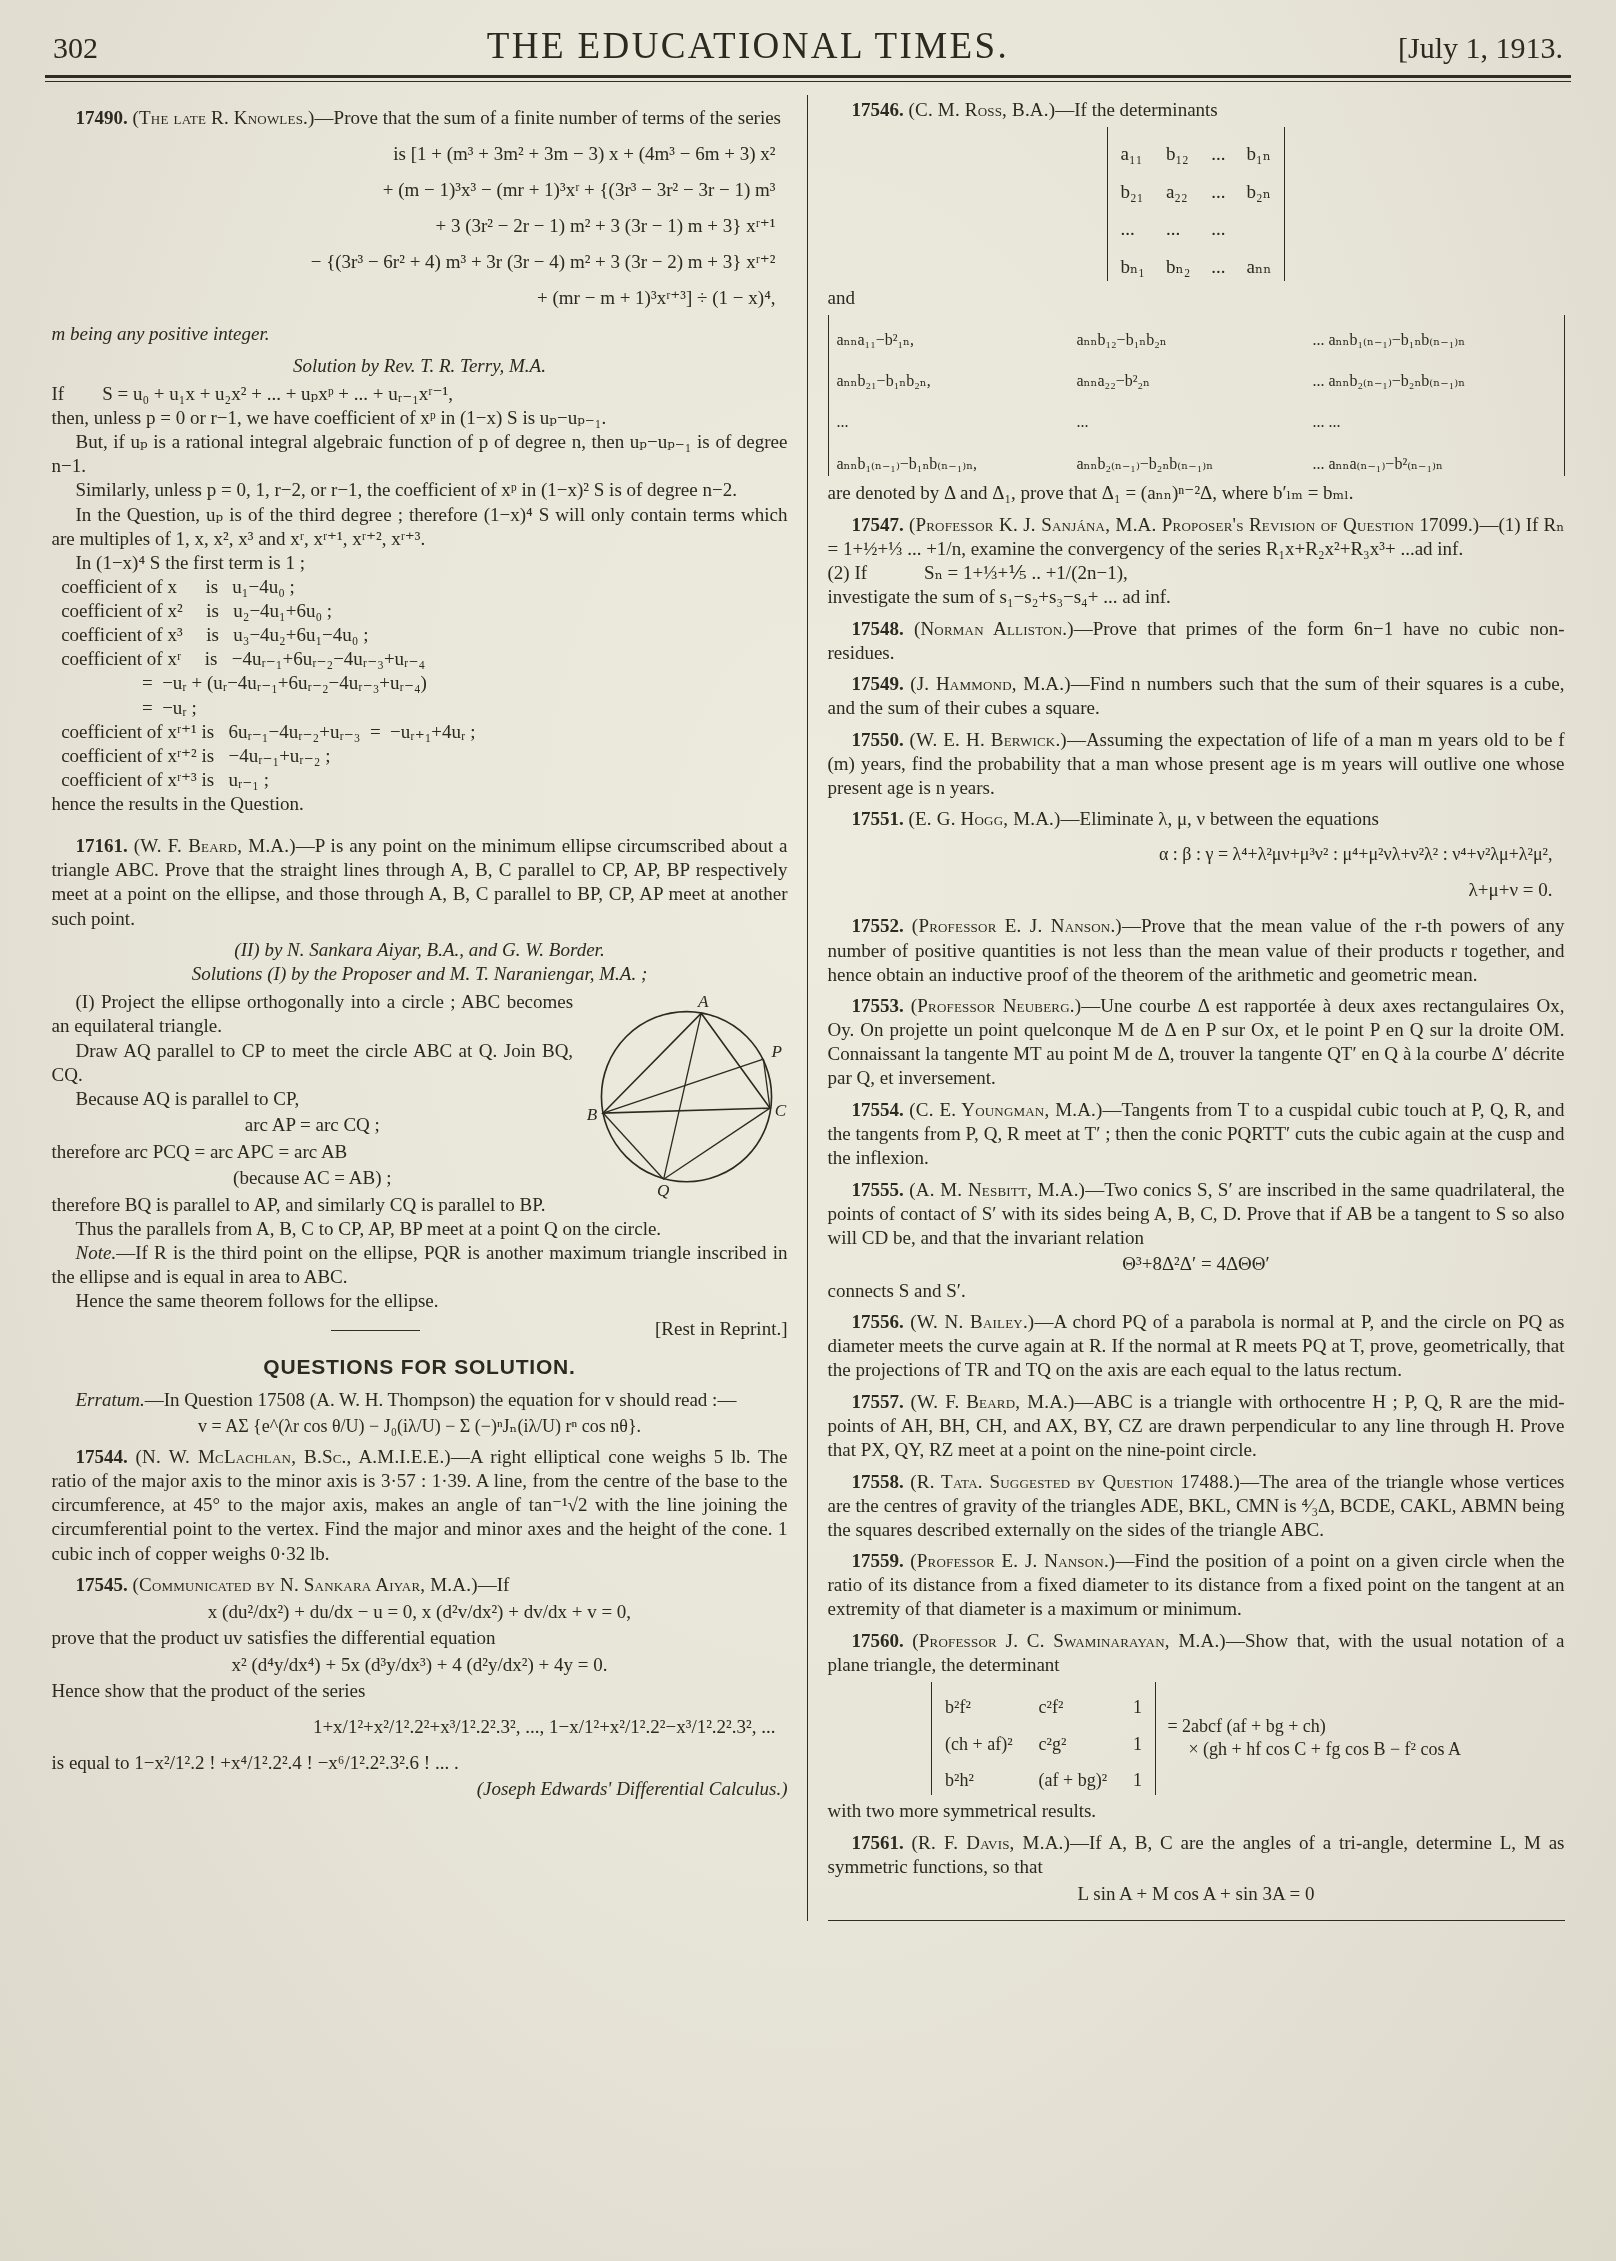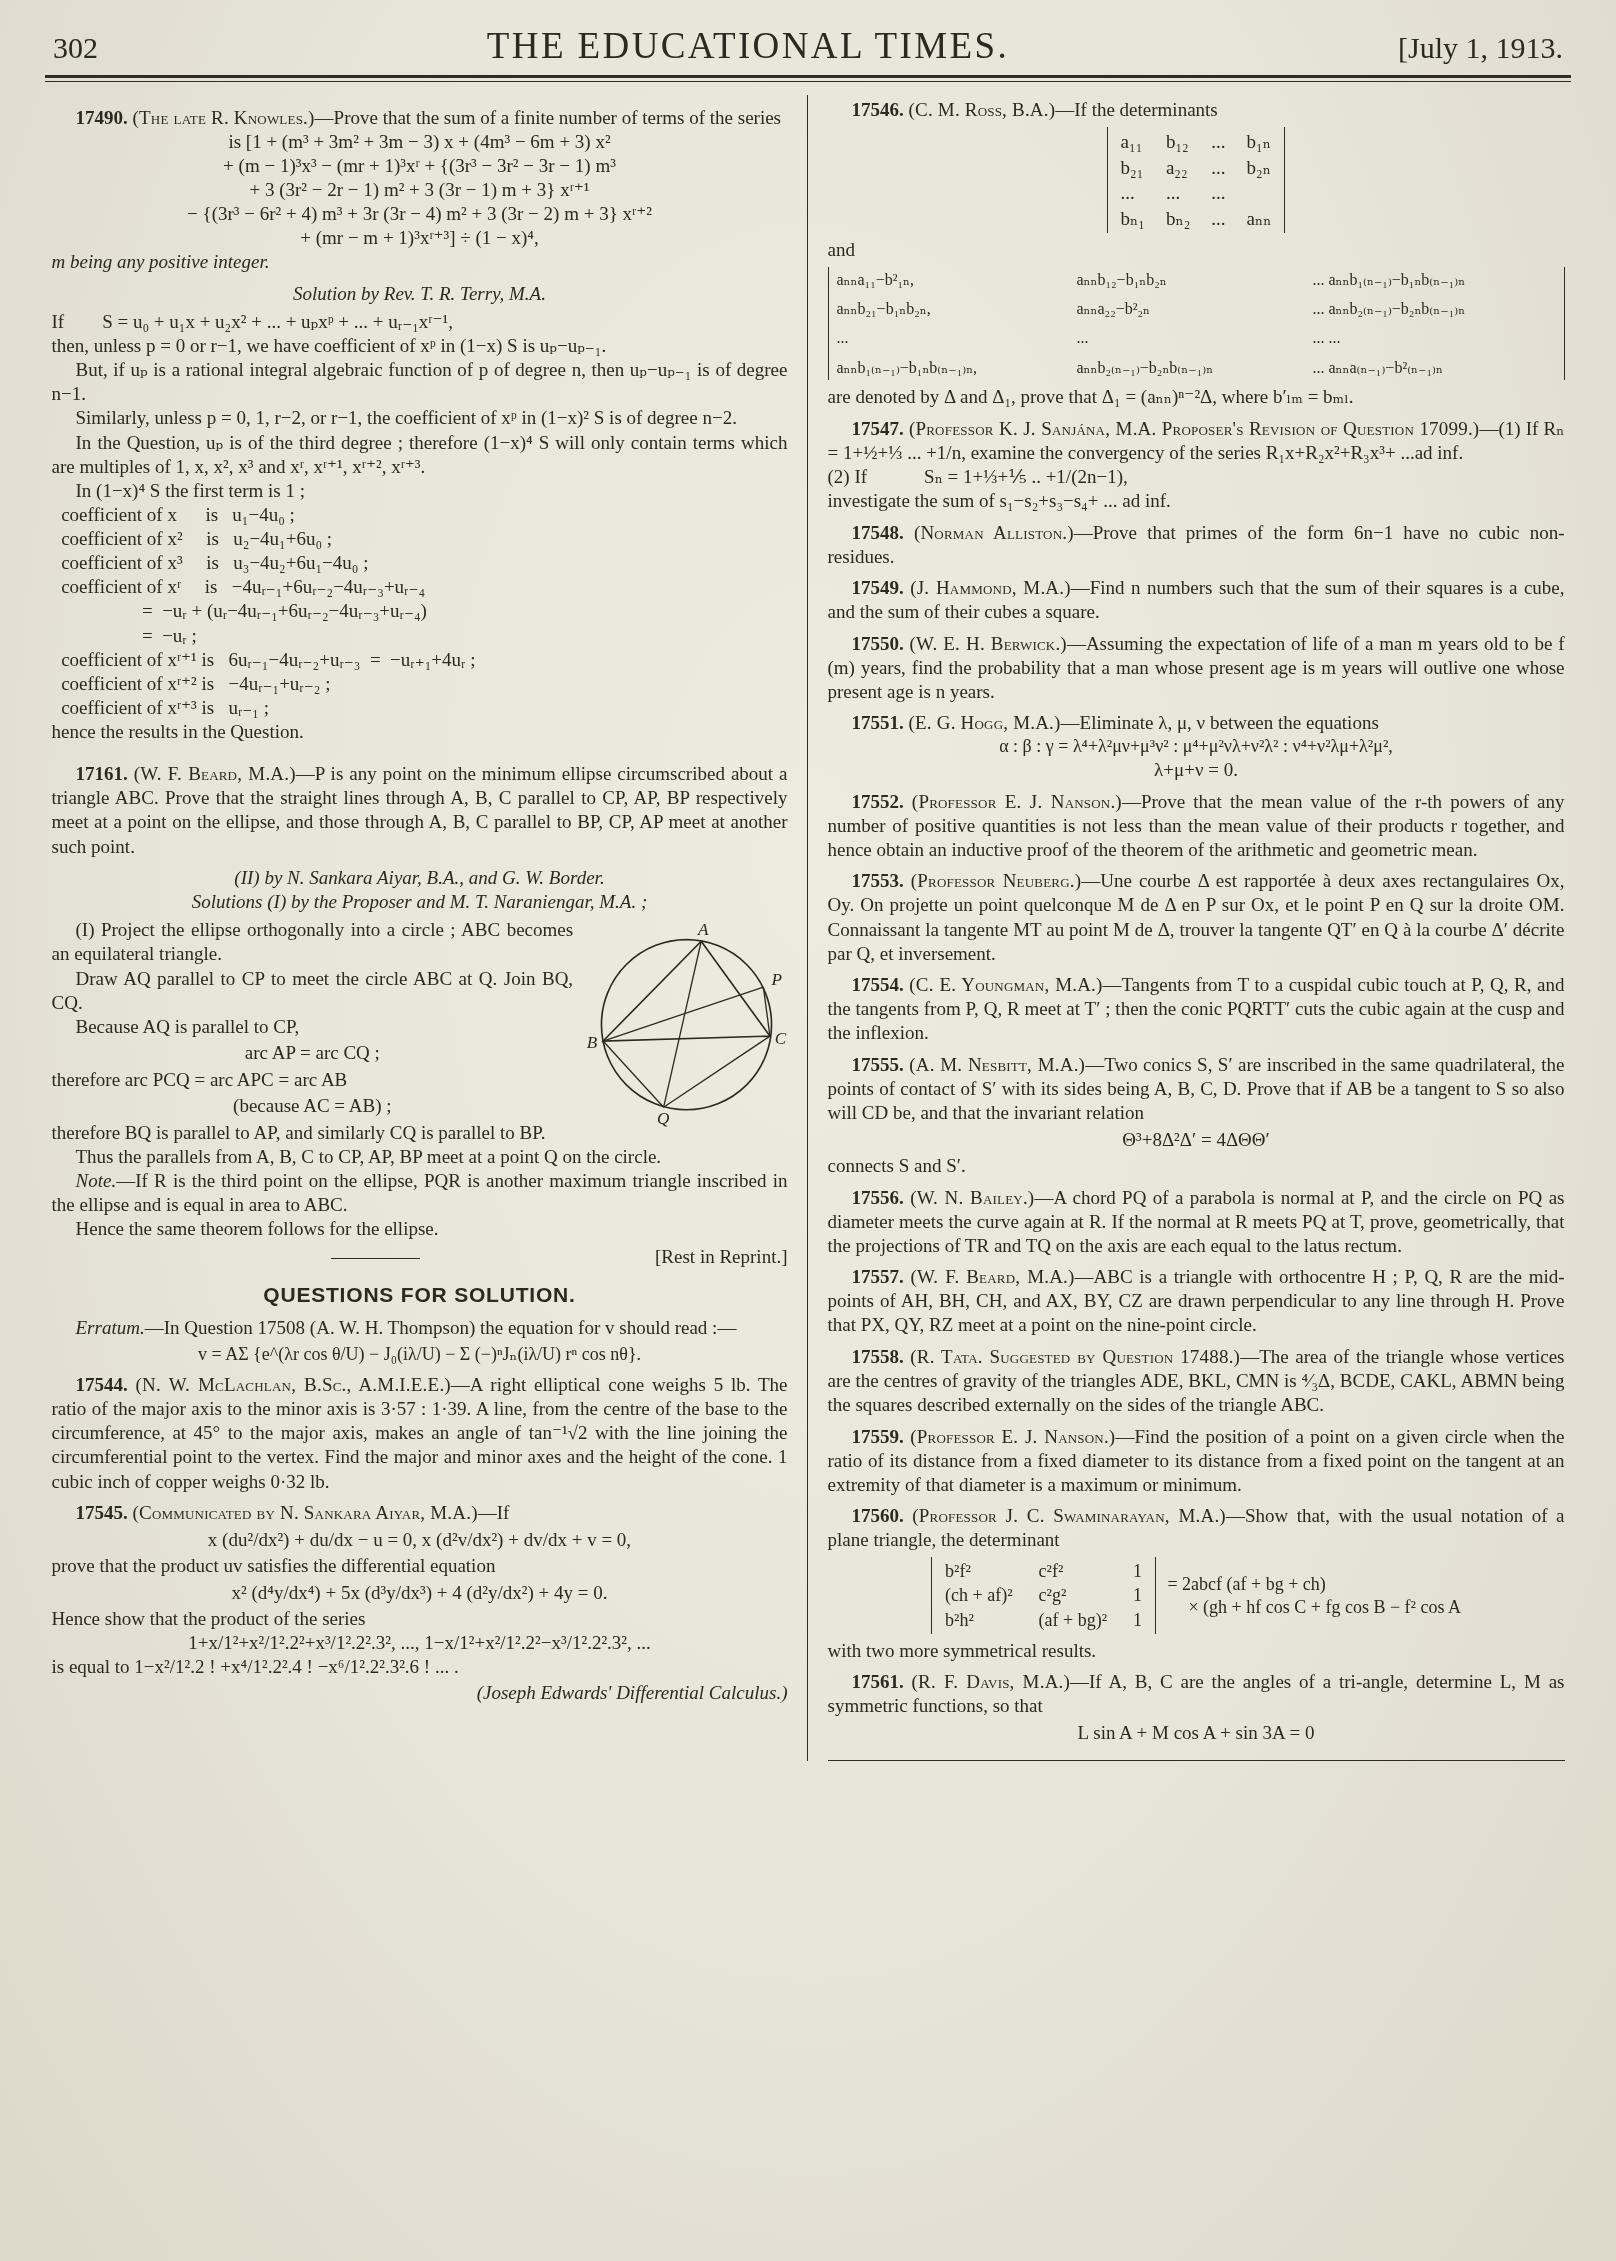--- a/index.html
+++ b/index.html
@@ -19,39 +19,39 @@
   .columns { display: flex; margin-top: 13px; }
   .col { width: 50%; font-size: 19px; line-height: 1.27; text-align: justify; }
   .col-left  { padding: 3.2px 19.5px 0 6.5px; border-right: 1.6px solid #2e2c24; }
   .col-right { padding: 3.2px 6.5px 0 19.5px; }
   p { margin: 0; text-indent: 24px; }
   .noind { text-indent: 0; }
   .q-item { margin-top: 7.3px; }
   .qnum { font-weight: 700; }
   .sc { font-variant: small-caps; letter-spacing: 0.2px; margin-top: 38px; }
   .formula { text-align: center; text-indent: 0; margin: 2.4px 0; }
-  .fml-tight { margin: 0; }
+  .fml-tight { margin: 12px; text-align: right; }
   .pre { white-space: pre; text-indent: 0; overflow: hidden; }
   .solhead { text-align: center; font-style: italic; margin: 7.3px 0 4px; text-indent: 0; }
   .figwrap { float: right; width: 203px; margin: 1.6px 0 6.5px 11.4px; }
   .figwrap svg { display: block; }
   .figlabel { font-style: italic; font-size: 21px; fill: #2b2920; }
   .restline { position: relative; text-align: right; margin: 3.2px 0 1.6px; }
   .shortrule { position: absolute; left: 38%; top: 55%; width: 89px; border-top: 1.2px solid #2e2c24; }
   .qfs-heading { text-align: center; font-family: "Liberation Sans", sans-serif;
                  font-weight: 700; font-size: 21px; letter-spacing: 0.8px; margin: 13px 0 8px; }
   .ital { font-style: italic; }
   .credit { text-align: right; font-style: italic; margin-top: 1.6px; text-indent: 0; }
   .detwrap { display: flex; justify-content: center; margin: 4.9px 0; }
   .det { display: inline-grid; column-gap: 21px; row-gap: 1.6px;
          border-left: 1.6px solid #2e2c24; border-right: 1.6px solid #2e2c24;
          padding: 2.4px 13px; align-items: baseline; }
   .det4 { grid-template-columns: repeat(4, auto); }
   .det3 { grid-template-columns: repeat(3, auto); }
-  .det-cell { text-indent: 0; white-space: nowrap; }
+  .det-cell { text-indent: 0; white-space: nowrap; margin-top: 12px; }
   .det2 { font-size: 16px; width: 100%; display: grid; grid-template-columns: auto auto auto;
           column-gap: 14.6px; row-gap: 1.6px; border-left: 1.6px solid #2e2c24; border-right: 1.6px solid #2e2c24;
           padding: 2.4px 8px; margin: 4.9px 0; gap: 9px; }
   .d60wrap { display: flex; justify-content: center; align-items: center; gap: 11.4px; margin: 4.9px 0; }
   .d60 { font-size: 18px; column-gap: 26px; }
   .rhs { font-size: 18px; text-indent: 0; }
   .rhs .x-line { padding-left: 21px; }
   .coef { padding-left: 9.7px; }
   .endrule { border-top: 1.6px solid #2e2c24; margin-top: 14.6px; }
 </style>

